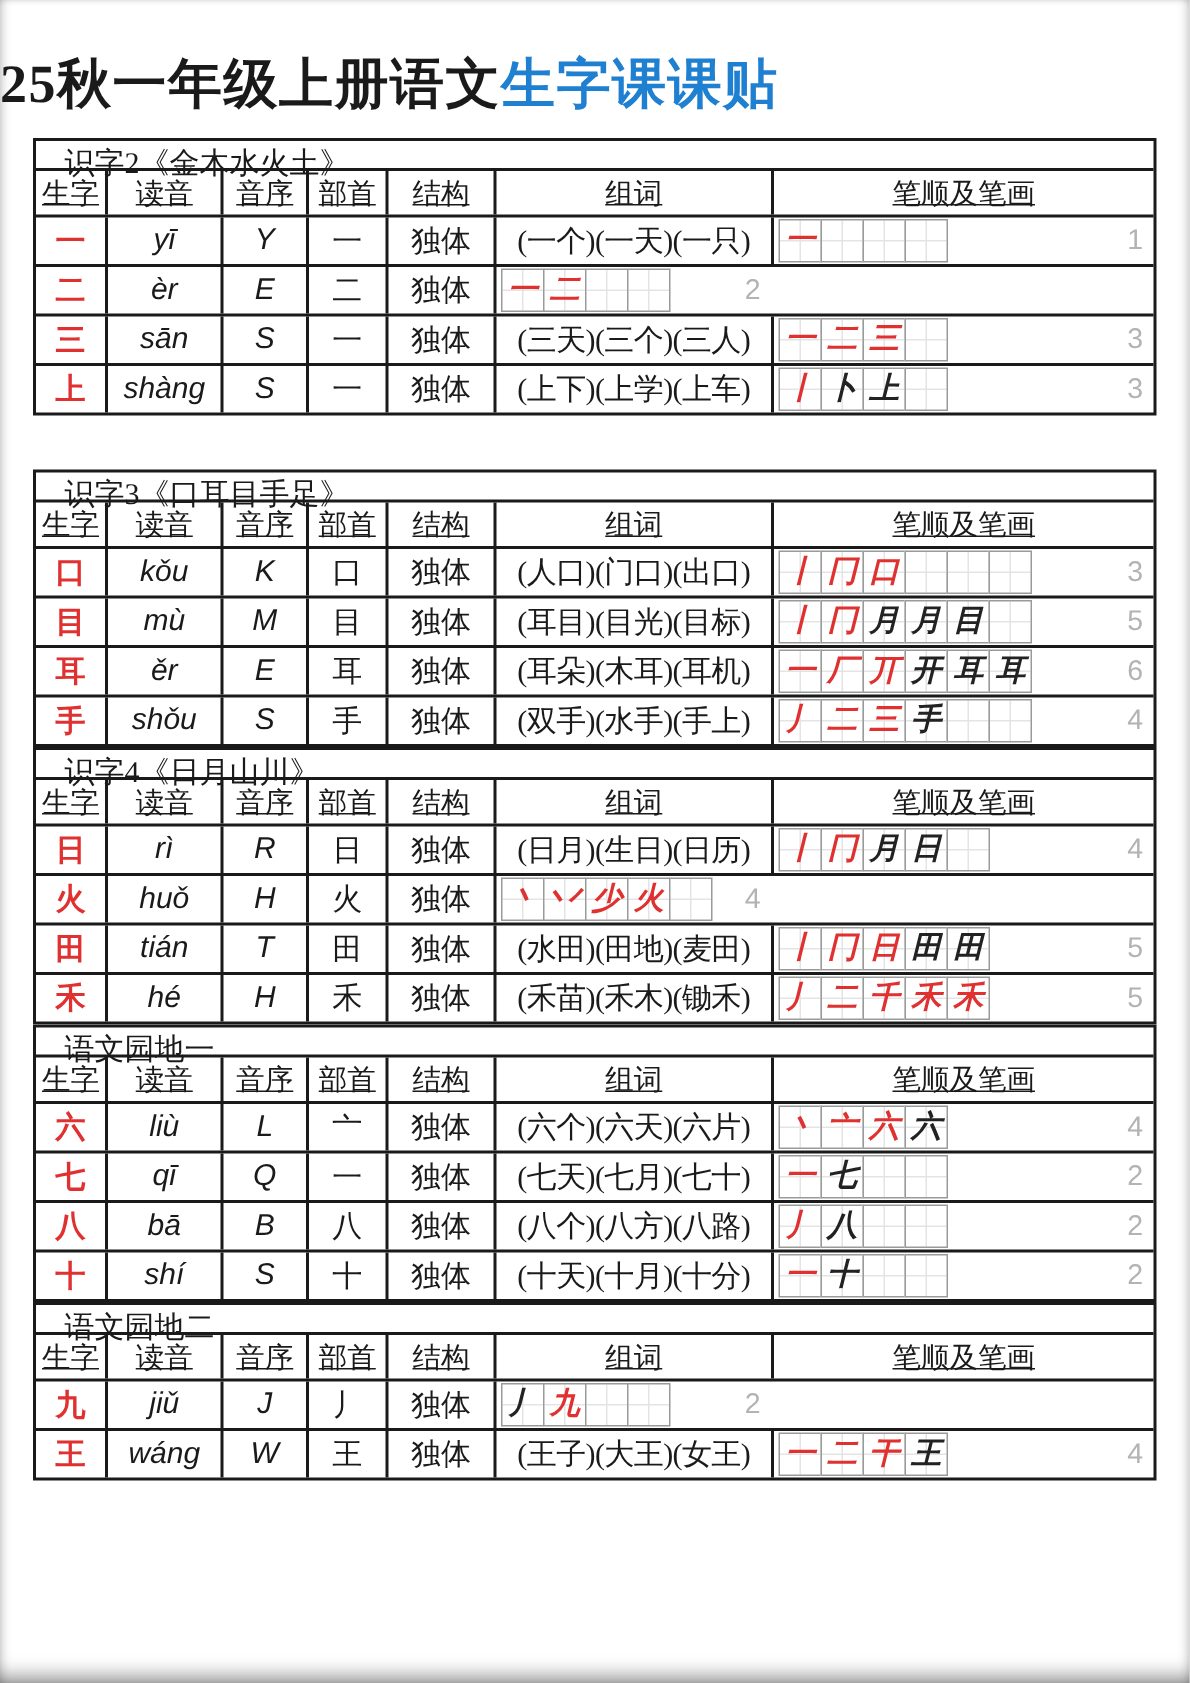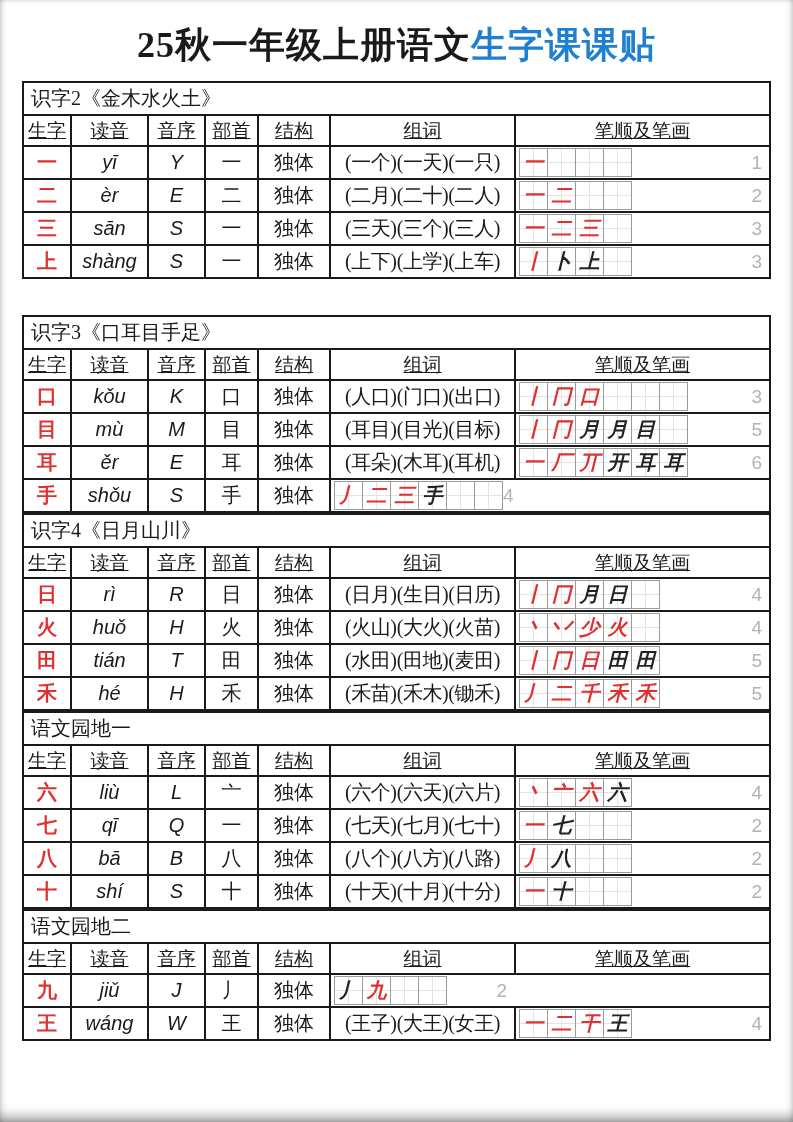--- a/index.html
+++ b/index.html
@@ -14,31 +14,31 @@
   .page{
     width:793px;height:1122px;background:#fff;position:relative;
     font-family:"Liberation Serif","DejaVu Serif",serif;color:var(--ink);
     box-shadow:inset 0 -12px 14px -9px rgba(0,0,0,.5),
                inset -5px 0 7px -5px rgba(0,0,0,.25),
                inset 5px 0 7px -5px rgba(0,0,0,.25),
                inset 0 4px 6px -5px rgba(0,0,0,.18);
     overflow:hidden;
   }
   .doc-title{
-    margin:0;padding-top:21px;height:52px;text-align:center;
+    margin:0;padding-top:32px;height:52px;text-align:left;
     font-size:36px;font-weight:700;letter-spacing:1px;line-height:48px;
   }
   .doc-title .blue{color:var(--blue);}
   .tables{padding:8px 22px 0 22px;}
   .g-table{
     border:2px solid var(--ink);background:#fff;
   }
   .g-table.first{margin-bottom:36px;}
   .sec-row{
-    height:31px;line-height:31px;padding-left:7px;font-size:20px;
+    height:18px;line-height:31px;padding-left:19px;font-size:20px;
   }
   .row{
     display:grid;grid-template-columns:46px 77px 57px 53px 72px 185px 1fr;
     border-top:2px solid var(--ink);
   }
   .cell{
     display:flex;align-items:center;justify-content:center;
     border-left:2px solid var(--ink);min-width:0;
   }
   .cell:first-child{border-left:none;}
@@ -107,21 +107,20 @@
             </span>
             <span class="count">1</span>
           </div>
         </div>
         <div class="row data-row">
           <div class="cell char-cell">二</div>
           <div class="cell pinyin-cell">èr</div>
           <div class="cell initial-cell">E</div>
           <div class="cell">二</div>
           <div class="cell">独体</div>
-          <div class="cell words-cell">(二月)(二十)(二人)</div>
           <div class="cell stroke-cell">
             <span class="boxes">
               <span class="sbox">
                 <i class="glyph red">一</i>
               </span>
               <span class="sbox">
                 <i class="glyph red">二</i>
               </span>
               <span class="sbox"></span>
               <span class="sbox"></span>
@@ -271,20 +270,21 @@
             </span>
             <span class="count">6</span>
           </div>
         </div>
         <div class="row data-row">
           <div class="cell char-cell">手</div>
           <div class="cell pinyin-cell">shǒu</div>
           <div class="cell initial-cell">S</div>
           <div class="cell">手</div>
           <div class="cell">独体</div>
+          <div class="cell words-cell">(双手)(水手)(手上)</div>
           <div class="cell stroke-cell">
             <span class="boxes">
               <span class="sbox">
                 <i class="glyph red">丿</i>
               </span>
               <span class="sbox">
                 <i class="glyph red">二</i>
               </span>
               <span class="sbox">
                 <i class="glyph red">三</i>
@@ -335,21 +335,20 @@
             </span>
             <span class="count">4</span>
           </div>
         </div>
         <div class="row data-row">
           <div class="cell char-cell">火</div>
           <div class="cell pinyin-cell">huǒ</div>
           <div class="cell initial-cell">H</div>
           <div class="cell">火</div>
           <div class="cell">独体</div>
-          <div class="cell words-cell">(火山)(大火)(火苗)</div>
           <div class="cell stroke-cell">
             <span class="boxes">
               <span class="sbox">
                 <i class="glyph red">丶</i>
               </span>
               <span class="sbox">
                 <i class="glyph red">丷</i>
               </span>
               <span class="sbox">
                 <i class="glyph red">少</i>

